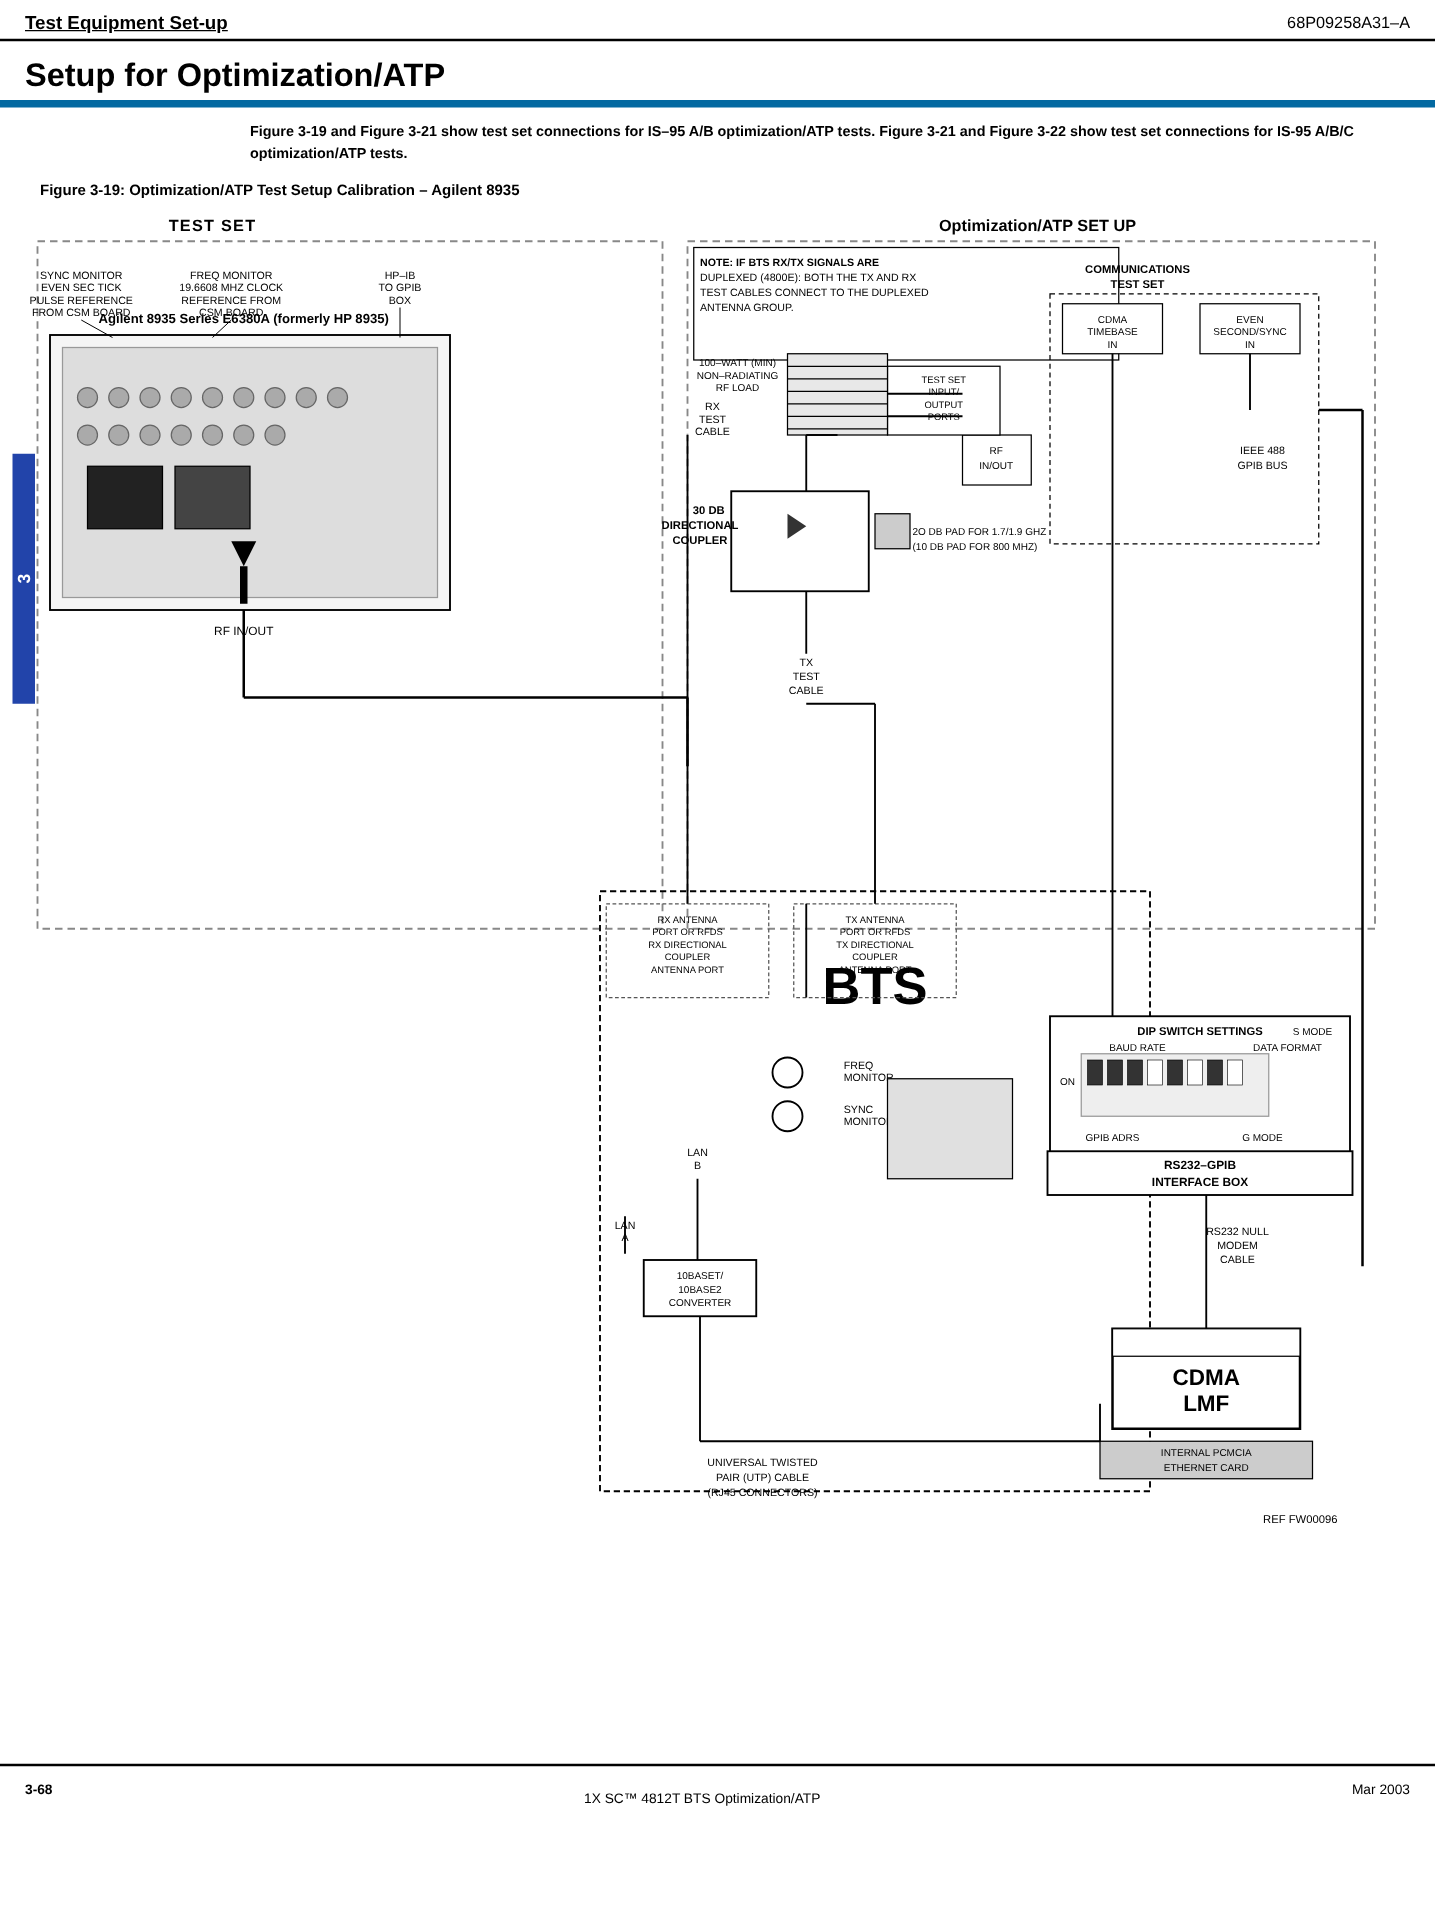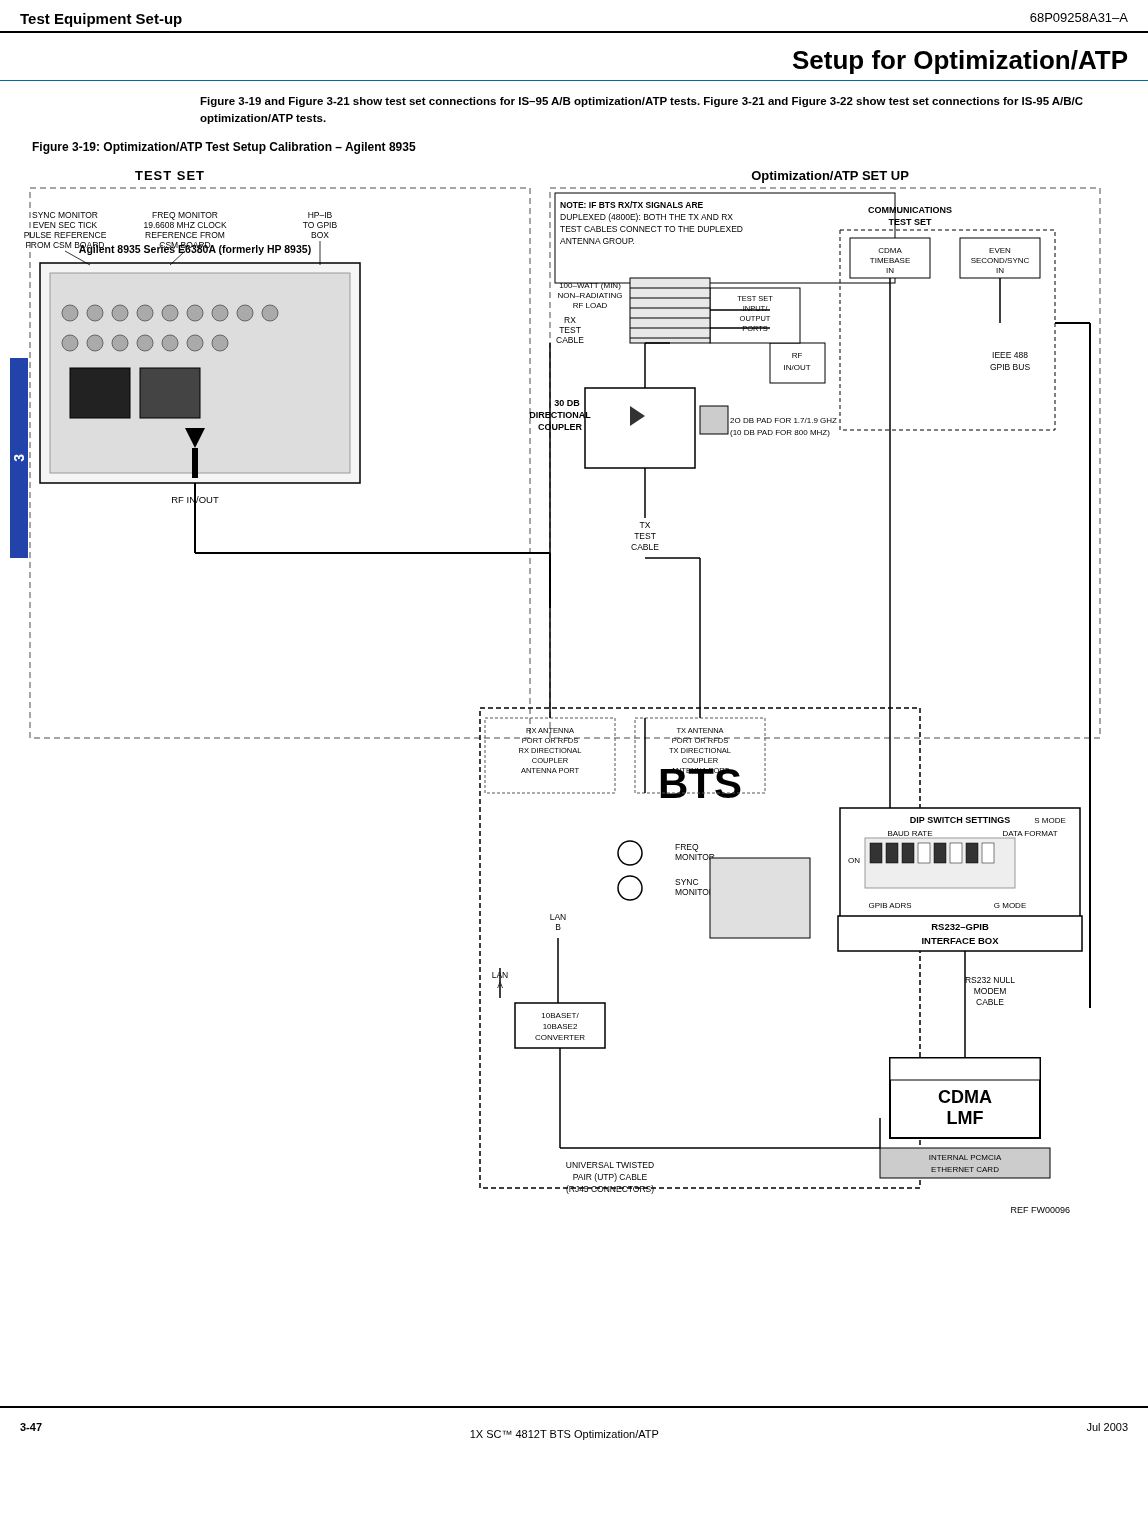--- a/index.html
+++ b/index.html
@@ -13,31 +13,30 @@
       position: relative;
     }
     
     .page-header {
       display: flex;
       justify-content: space-between;
       align-items: flex-start;
       padding: 10px 20px 4px 20px;
       border-bottom: 2px solid #000;
     }
-    .page-header-title { font-size: 15px; font-weight: bold; }
+    .page-header-title { font-size: 15px; font-weight: bold; text-decoration: underline; }
     .page-header-ref { font-size: 13px; }
 
     
     .section-title {
       font-size: 26px;
       font-weight: bold;
       padding: 12px 20px 4px 20px;
-      border-bottom: 1px solid #0369a1;
+      border-bottom: 6px solid #0369a1;
       margin-bottom: 8px;
-      text-align: right;
     }
 
     
     .intro-text {
       padding: 4px 20px 4px 200px;
       font-size: 11.5px;
       line-height: 1.5;
       font-weight: bold;
     }
 
@@ -358,16 +357,16 @@
 
     <line x1="880" y1="120" x2="880" y2="650" stroke="#000" stroke-width="1.5"></line>
 
     <line x1="990" y1="120" x2="990" y2="165" stroke="#000" stroke-width="1.5"></line>
 
     <line x1="635" y1="635" x2="635" y2="560" stroke="#000" stroke-width="1.5"></line>
   </svg>
 </div>
 
 <div class="page-footer">
-  <span class="footer-page">3-47</span>
+  <span class="footer-page">3-68</span>
   <span class="footer-title">1X SC™  4812T BTS Optimization/ATP</span>
-  <span class="footer-date">Jul 2003</span>
+  <span class="footer-date">Mar 2003</span>
 </div>
 
 </body></html>

